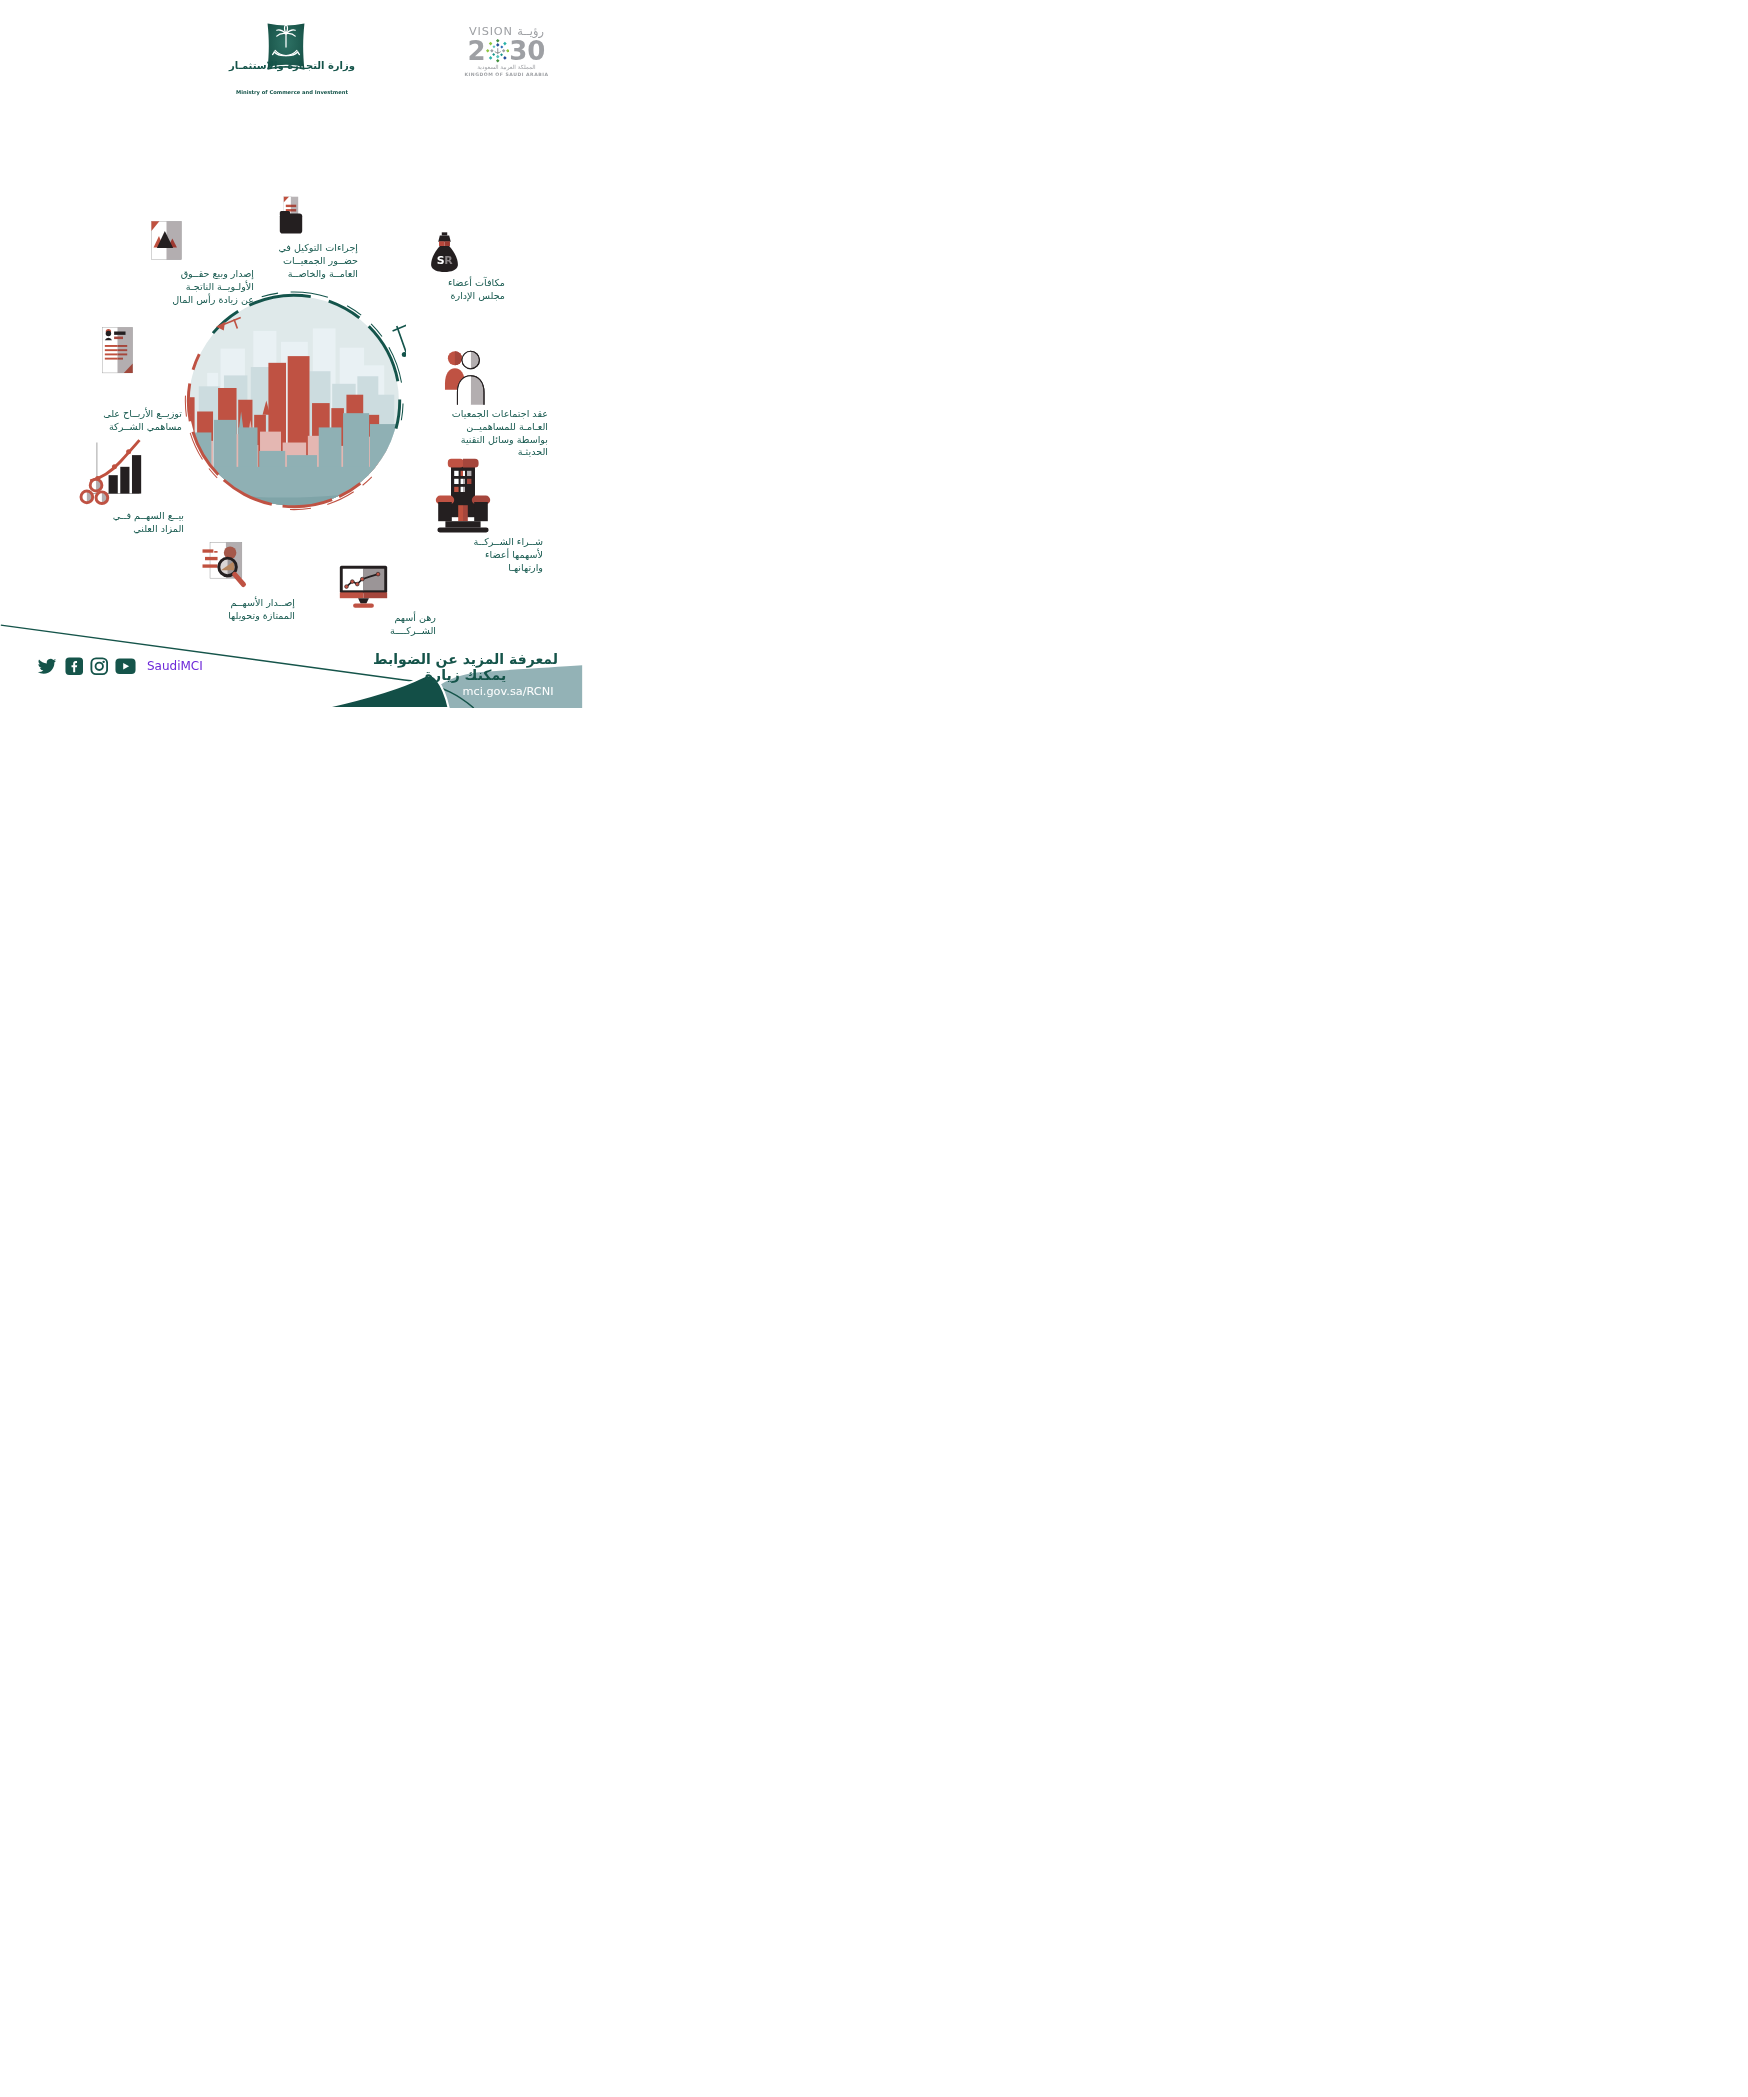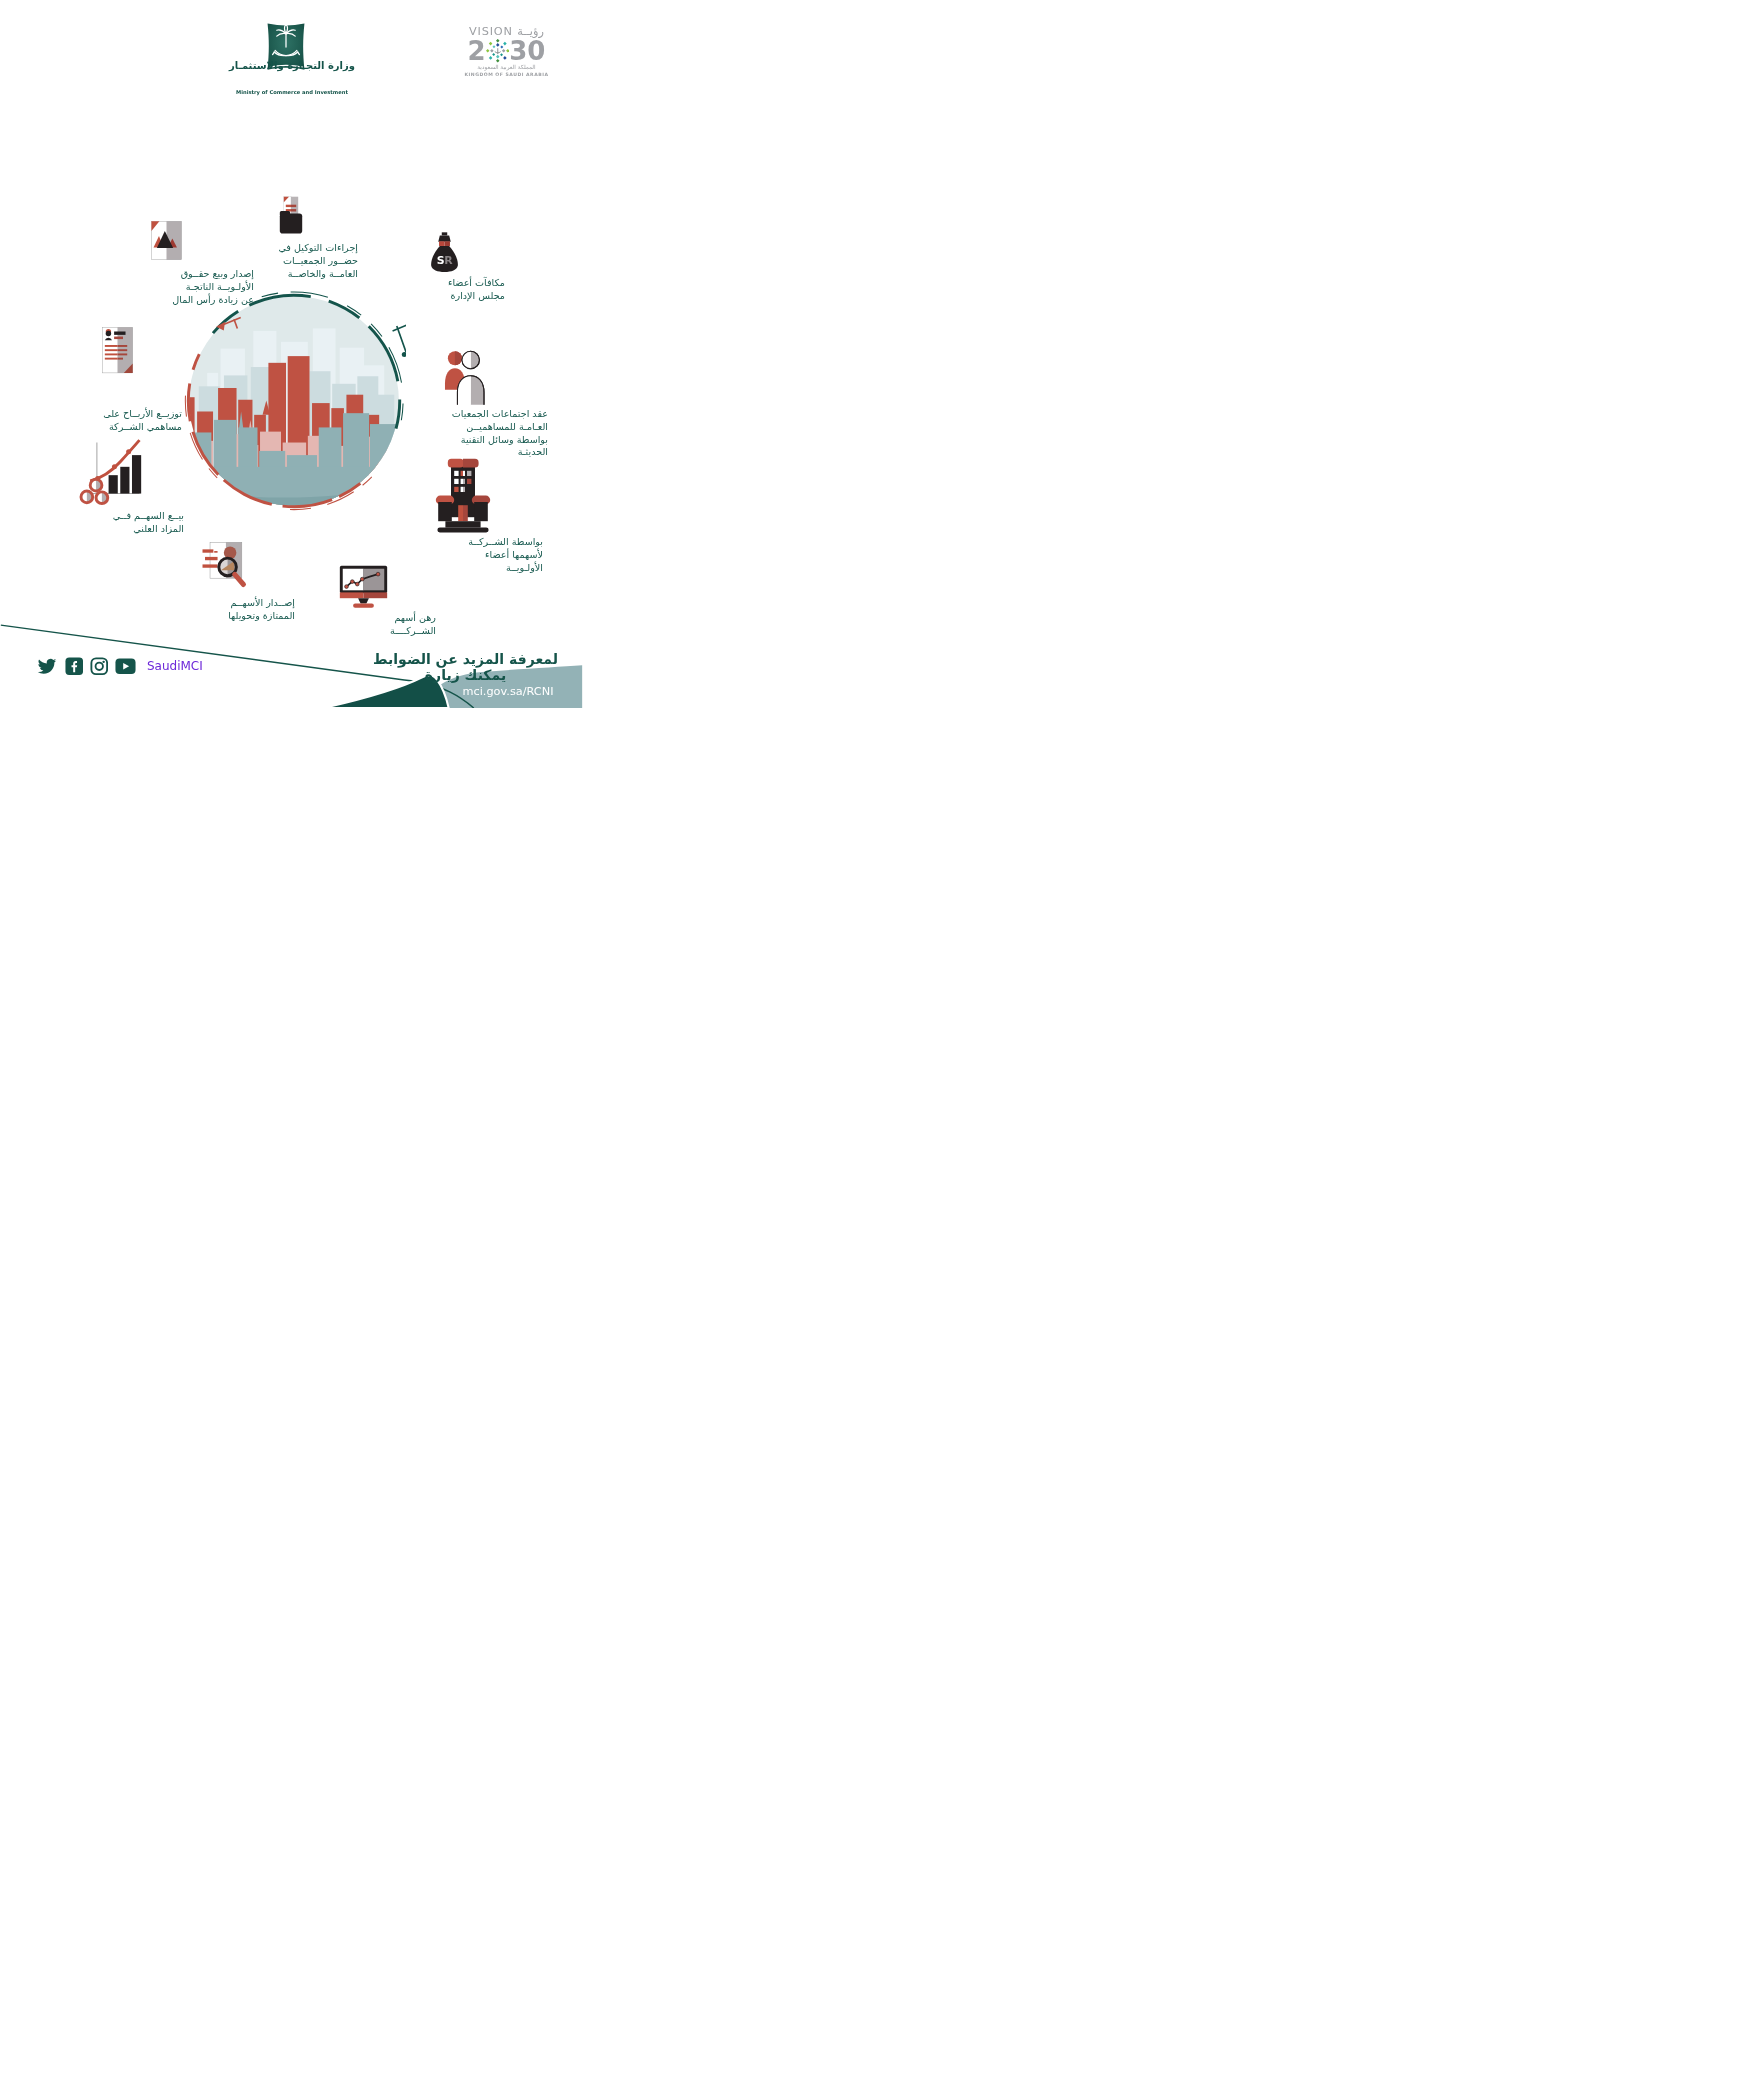--- a/index.html
+++ b/index.html
@@ -343,23 +343,23 @@
     <rect x="6" y="94" width="46" height="22" rx="11" fill="#bf5243"></rect>
       <rect x="12" y="110" width="34" height="48" fill="#241f20"></rect>
     <rect x="96" y="94" width="46" height="22" rx="11" fill="#a5463c"></rect>
       <rect x="102" y="110" width="34" height="48" fill="#241f20"></rect>
     <rect x="62" y="118" width="12" height="40" fill="#c0513f"></rect>
       <rect x="74" y="118" width="12" height="40" fill="#a5463c"></rect>
     <rect x="30" y="158" width="88" height="16" fill="#241f20"></rect>
     <rect x="10" y="174" width="128" height="12" rx="6" fill="#241f20"></rect>
   </svg>
   <div class="abs lbl" style="left:409px;top:536px;">
-    <div>بواسطة الشــركــة</div>
+    <div>شــراء الشــركــة</div>
     <div>لأسهمها أعضاء</div>
-    <div>الأولـويــة</div>
+    <div>وارتهانهـا</div>
   </div>
 
   <svg class="abs" style="left:199px;top:541px;" width="53" height="51" viewBox="0 0 126 122">
     <rect x="26" y="3" width="38" height="86" fill="#ffffff"></rect>
     <rect x="64" y="3" width="38" height="86" fill="#b3aeb0"></rect>
     <rect x="26" y="3" width="76" height="86" fill="none" stroke="#9a9a9a" stroke-width="1.2"></rect>
     <circle cx="74" cy="28" r="15" fill="#a5584a"></circle>
     <rect x="8" y="20" width="26" height="8" fill="#c0513f"></rect>
       <rect x="36" y="24" width="8" height="4" fill="#c0513f"></rect>
     <rect x="14" y="38" width="30" height="8" fill="#c0513f"></rect>

